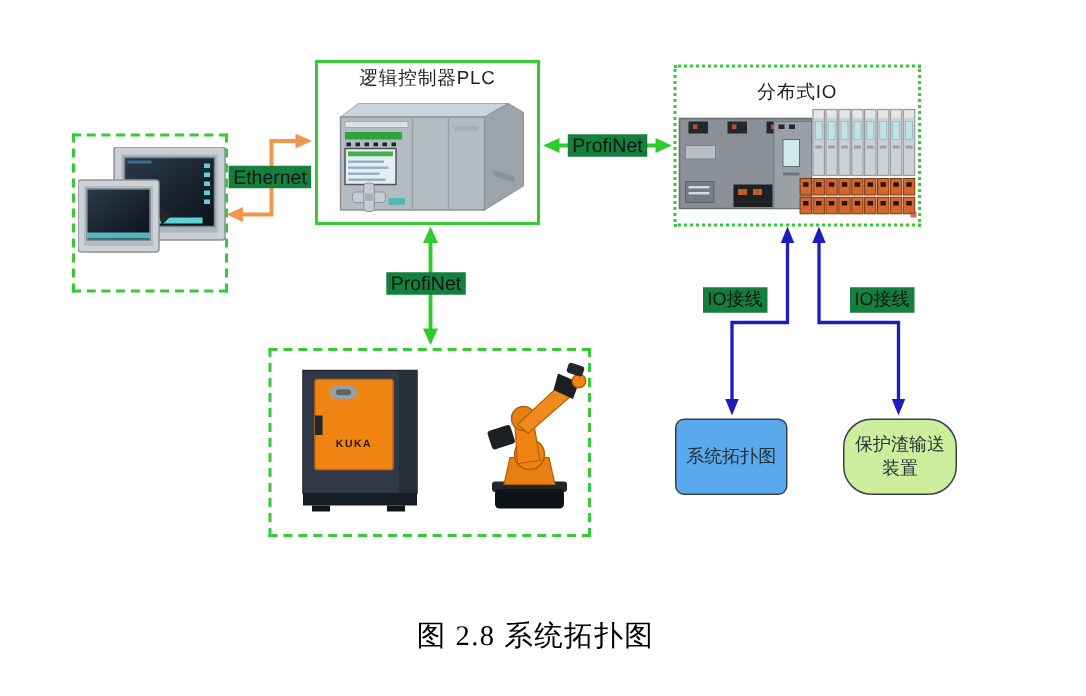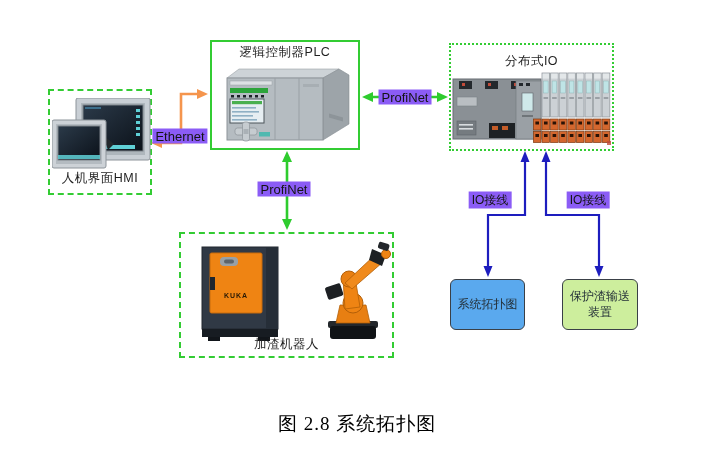--- a/index.html
+++ b/index.html
@@ -17,24 +17,24 @@
     position:absolute;left:0;right:0;text-align:center;
     font-size:12.5px;color:#1f1f1f;letter-spacing:.5px;white-space:nowrap;
   }
   
   .tbox{
     position:absolute;box-sizing:border-box;border:1.6px solid #3a4047;border-radius:6px;
     display:flex;align-items:center;justify-content:center;text-align:center;
     font-size:12px;color:#243038;line-height:1.3;padding:2px 4px;
   }
   #furnace-box{background:var(--furnace-fill);}
-  #slag-box{background:var(--slag-fill);}
+  #slag-box{background:var(--slag-fill);border-radius:19px;}
   
   .linklabel{
-    position:absolute;background:#8b5cf6;padding:0 3px;white-space:nowrap;
+    position:absolute;background:#15803d;padding:0 3px;white-space:nowrap;
     font-size:13px;color:#141414;z-index:5;transform:translate(-50%,-50%);
   }
   .linklabel.cn{font-size:12px;text-align:center;}
   
   #arrows{position:absolute;left:0;top:0;z-index:4;pointer-events:none;}
   .ln-orange{stroke:var(--link-orange);stroke-width:2.6;fill:none;}
   .ah-orange{fill:var(--link-orange);stroke:none;}
   .ln-green{stroke:var(--link-green);stroke-width:2.6;fill:none;}
   .ah-green{fill:var(--link-green);stroke:none;}
   .ln-blue{stroke:var(--link-blue);stroke-width:2.2;fill:none;}
@@ -73,21 +73,20 @@
         <rect x="33" y="47" width="50" height="4" fill="#5fd0d6"></rect>
       </g>
       <path d="M50,36 l12,10 -6,6 z" fill="#23282c"></path>
       <g>
         <rect x="0" y="22" width="54" height="48" rx="2" fill="#cdd2d7" stroke="#8d949a"></rect>
         <rect x="4" y="26" width="46" height="40" fill="#b4bbc1"></rect>
         <rect x="6" y="28" width="42" height="34" fill="url(#scr)" stroke="#7c838a"></rect>
         <rect x="6" y="57" width="42" height="4" fill="#5fd0d6" opacity="0.85"></rect>
       </g>
     </svg>
-    <div class="glabel" style="bottom:6px;">人机界面HMI</div>
   </div>
 
   <div class="gbox solid" style="left:210px;top:40px;width:150px;height:110px;">
     <div class="glabel" style="top:2px;">逻辑控制器PLC</div>
     <svg class="art" style="left:7px;top:20px;" width="134" height="86" viewBox="0 0 134 86">
       <g>
         <polygon points="8,16 20,7 120,7 104,16" fill="#cdd3d7" stroke="#9aa1a6" stroke-width="0.6"></polygon>
         <polygon points="104,16 120,7 130,13 130,62 104,78" fill="#9da4a9" stroke="#868d92" stroke-width="0.6"></polygon>
         <rect x="8" y="16" width="96" height="62" fill="#b5bcc1" stroke="#8d9499"></rect>
         <line x1="56" y1="16" x2="56" y2="78" stroke="#99a0a5"></line>
@@ -208,21 +207,20 @@
         <rect x="12" y="44" width="16" height="13" rx="2" fill="#1d2023" transform="rotate(-18 20 50)"></rect>
         <circle cx="39" cy="62" r="10" fill="#ef8413" stroke="#b35f08"></circle>
         <polygon points="31,68 46,66 41,36 29,38" fill="#ef8413" stroke="#b35f08" stroke-width="0.8"></polygon>
         <circle cx="35" cy="38" r="8" fill="#e87f12" stroke="#b35f08"></circle>
         <polygon points="31,42 62,13 69,21 38,48" fill="#f08a1c" stroke="#b35f08" stroke-width="0.8"></polygon>
         <polygon points="58,8 72,14 68,25 55,19" fill="#1d2023"></polygon>
         <circle cx="72" cy="13" r="4.5" fill="#ef8413" stroke="#b35f08"></circle>
         <rect x="64" y="2" width="11" height="7" rx="2" fill="#23272b" transform="rotate(18 70 6)"></rect>
       </g>
     </svg>
-    <div class="glabel" style="bottom:3px;">加渣机器人</div>
   </div>
 
   <div id="furnace-box" class="tbox" style="left:450px;top:279px;width:75px;height:51px;">
     <span>系统拓扑图</span>
   </div>
   <div id="slag-box" class="tbox" style="left:562px;top:279px;width:76px;height:51px;">
     <span>保护渣输送装置</span>
   </div>
 
   <svg id="arrows" width="724" height="464" viewBox="0 0 724 464">
@@ -246,21 +244,21 @@
       <polygon class="ah-blue" points="525,151 520.5,162 529.5,162"></polygon>
       <polygon class="ah-blue" points="488,277 483.5,266 492.5,266"></polygon>
     </g>
     <g>
       <polyline class="ln-blue" points="546,160 546,215 599,215 599,268"></polyline>
       <polygon class="ah-blue" points="546,151 541.5,162 550.5,162"></polygon>
       <polygon class="ah-blue" points="599,277 594.5,266 603.5,266"></polygon>
     </g>
   </svg>
 
-  <div class="linklabel" style="left:180px;top:136px;">Ethernet</div>
+  <div class="linklabel" style="left:180px;top:118px;">Ethernet</div>
   <div class="linklabel" style="left:405px;top:97px;">ProfiNet</div>
   <div class="linklabel" style="left:284px;top:189px;">ProfiNet</div>
   <div class="linklabel cn" style="left:490px;top:200px;">IO接线</div>
   <div class="linklabel cn" style="left:588px;top:200px;">IO接线</div>
 
   <div id="caption">图 2.8 系统拓扑图</div>
 
 </div>
 
 </body></html>

